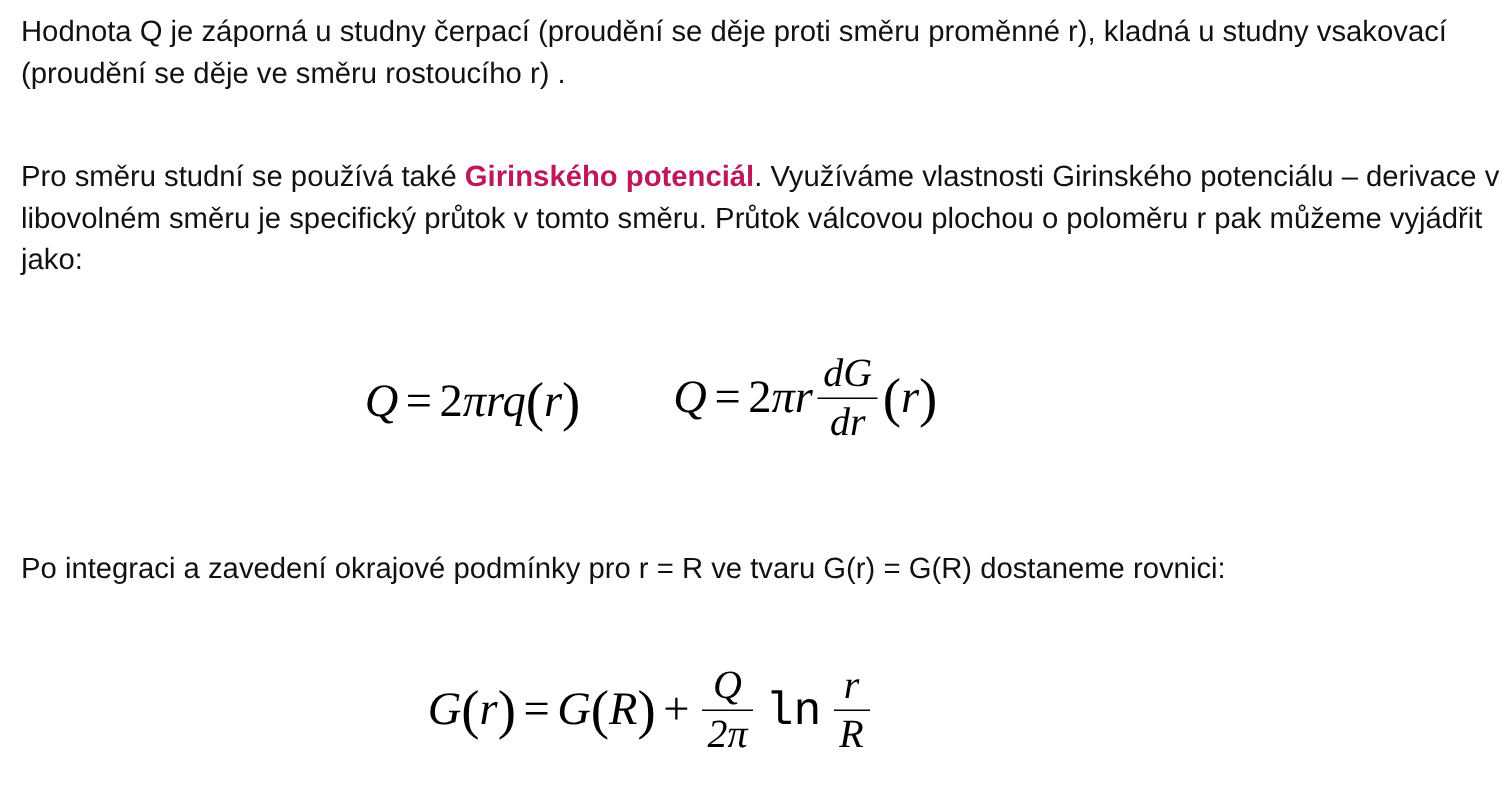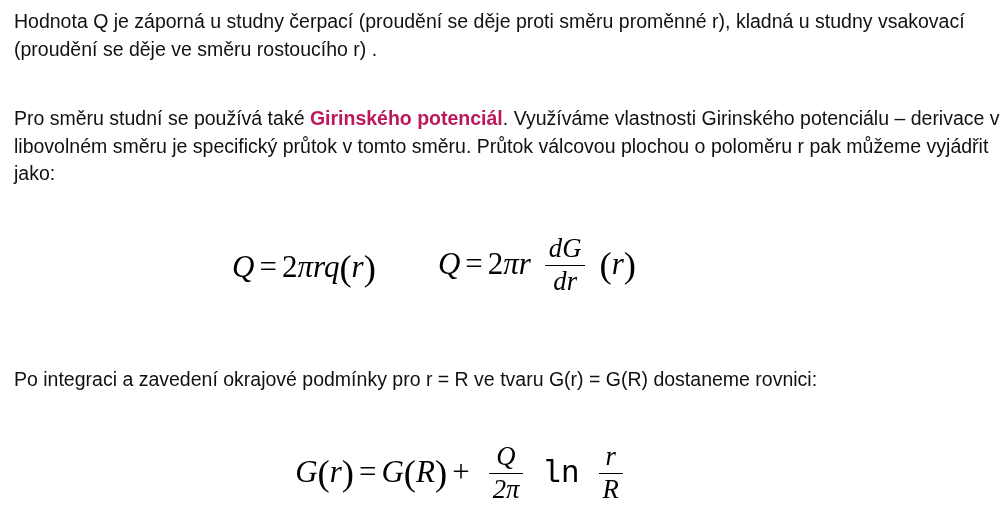--- a/index.html
+++ b/index.html
@@ -39,37 +39,37 @@
 
   
   .eq-row {
     position: absolute;
     width: 868px;
     text-align: center;
     font-family: "Liberation Serif", "DejaVu Serif", serif;
     color: #000;
   }
   .eq-row-1 { top: 236px; }
-  .eq-row-2 { top: 444px; padding-left: 32px; }
+  .eq-row-2 { top: 444px; }
 
   .eq {
     display: inline-block;
     font-size: 31px;
     font-style: italic;
     white-space: nowrap;
     vertical-align: middle;
   }
   .eq .up { font-style: normal; }
   .gap { display: inline-block; width: 62px; }
 
   .frac {
     display: inline-block;
     vertical-align: middle;
     text-align: center;
-    margin: 0 14px;
+    margin: 0 3px;
     position: relative;
     top: -2px;
   }
   .frac .num {
     display: block;
     padding: 0 4px 1px 4px;
     border-bottom: 1.4px solid #000;
     font-size: 0.86em;
     line-height: 1.12;
   }

